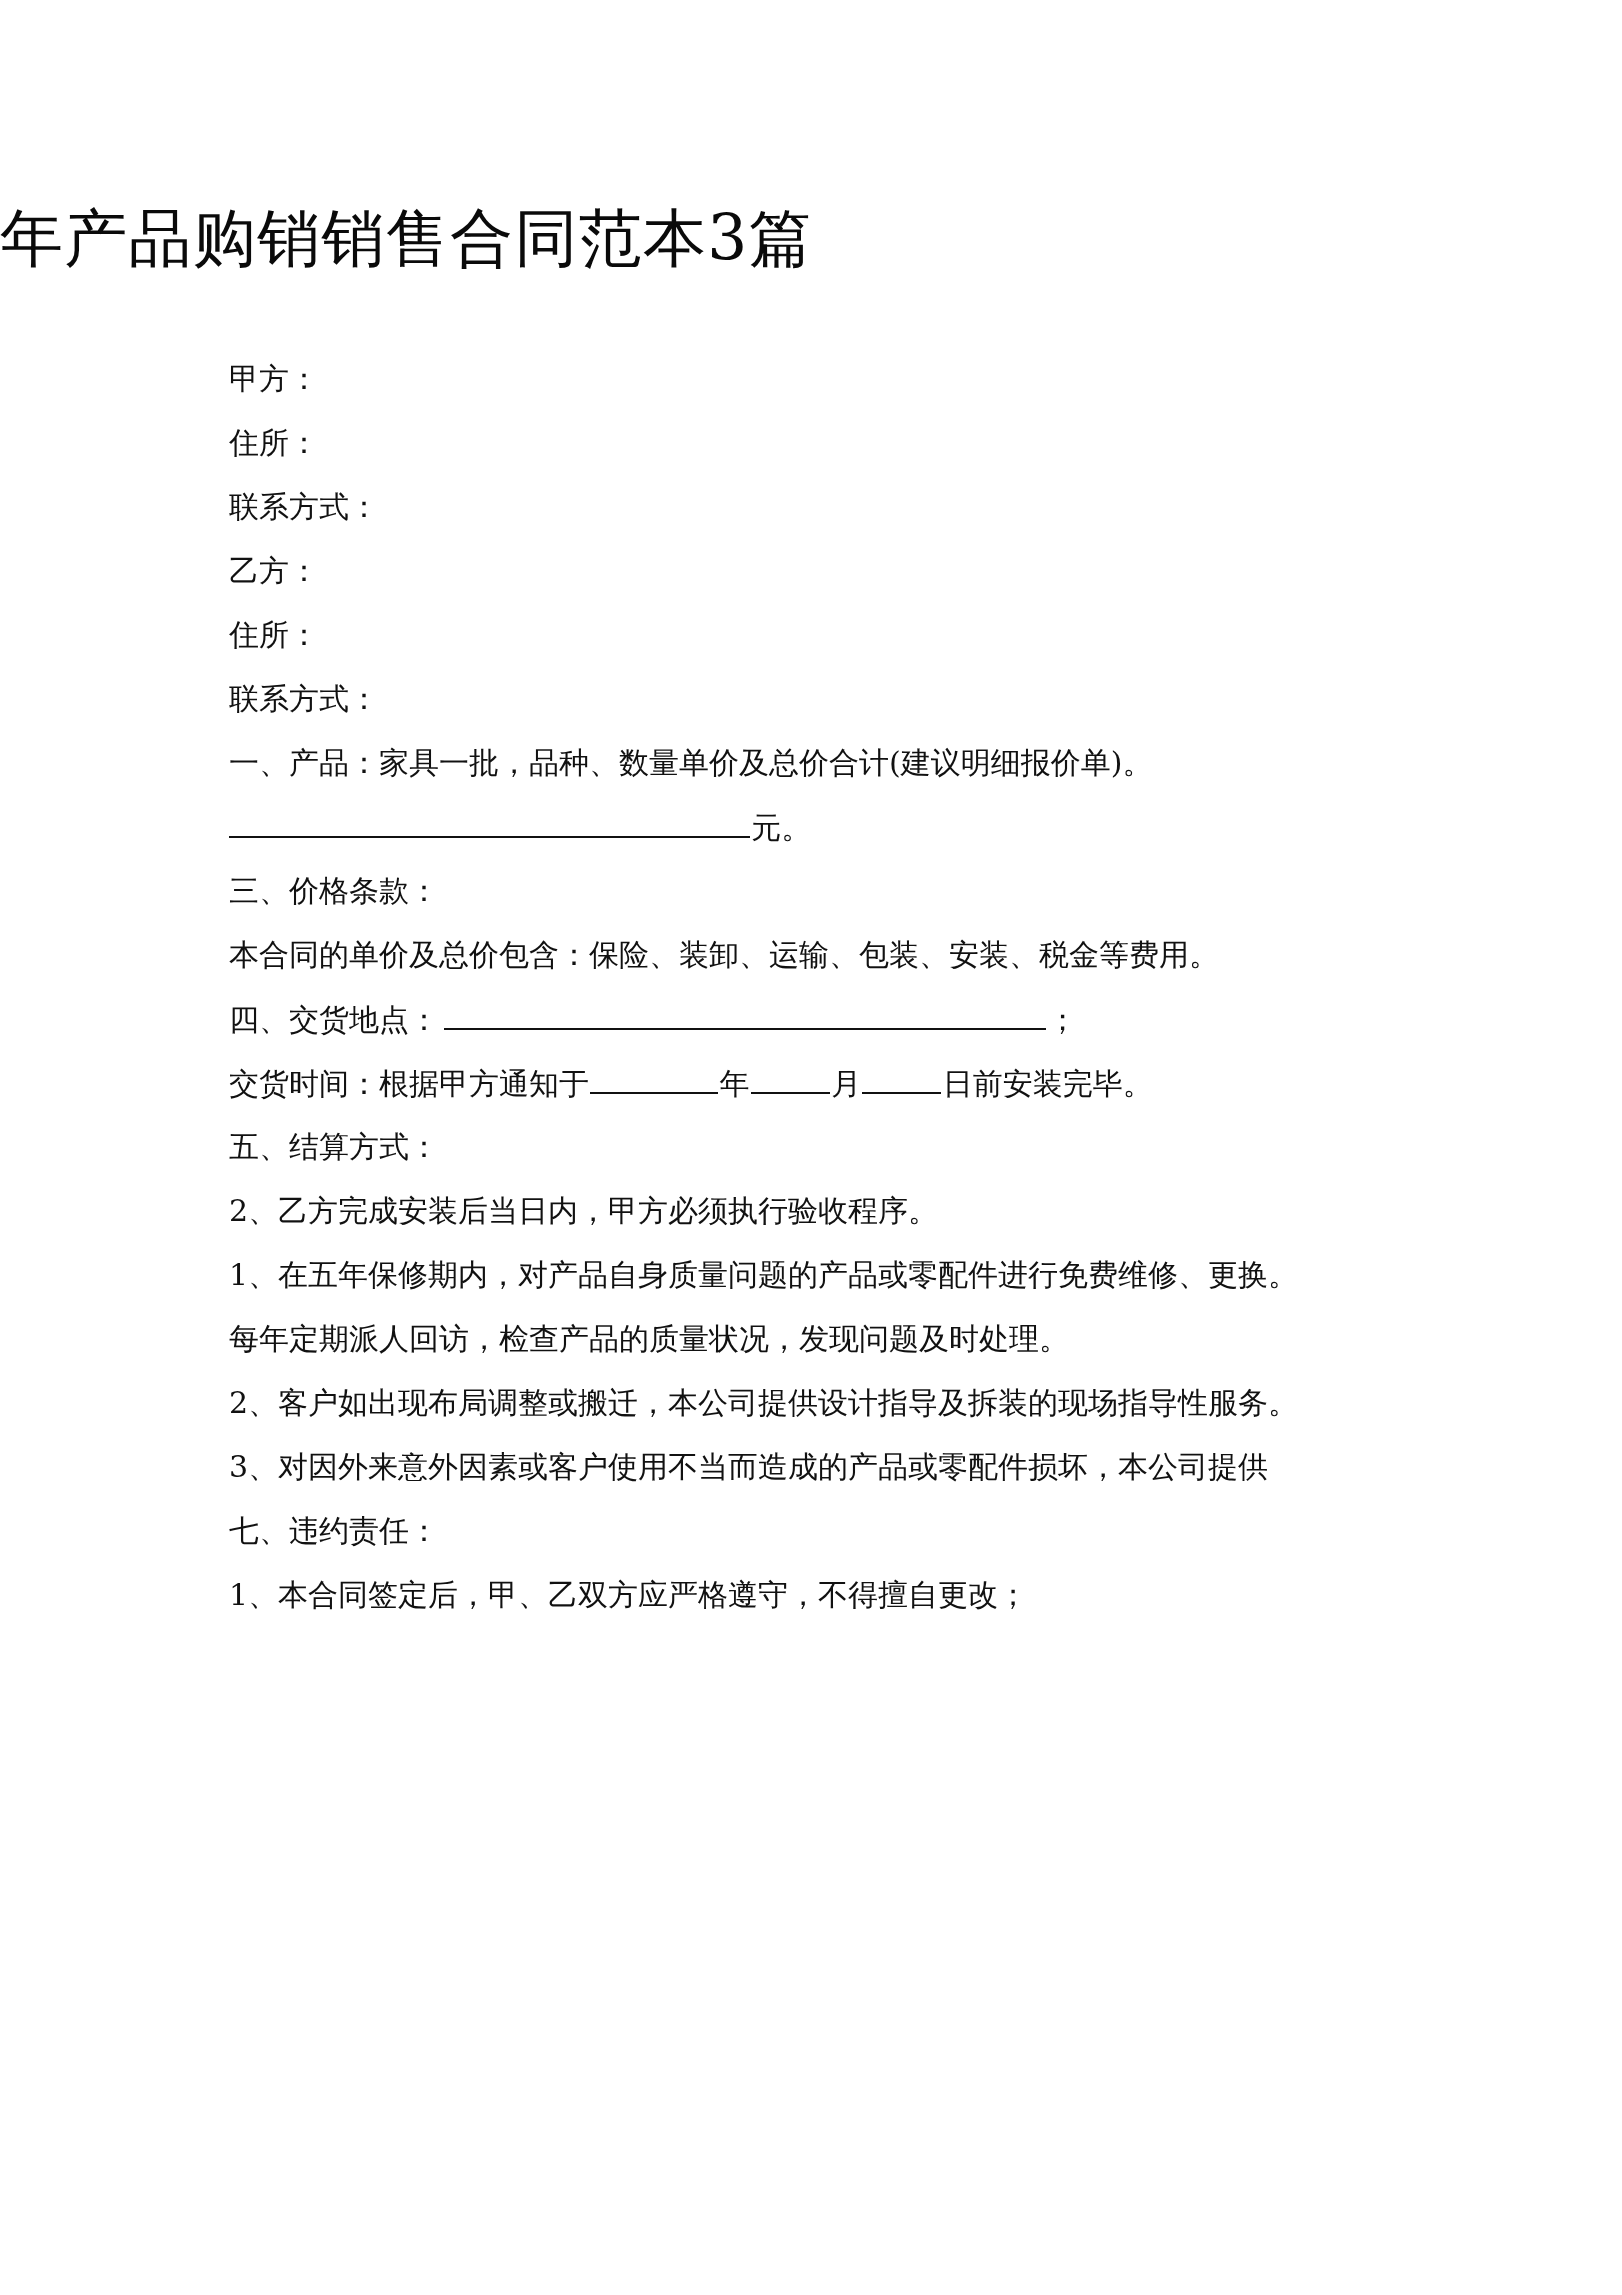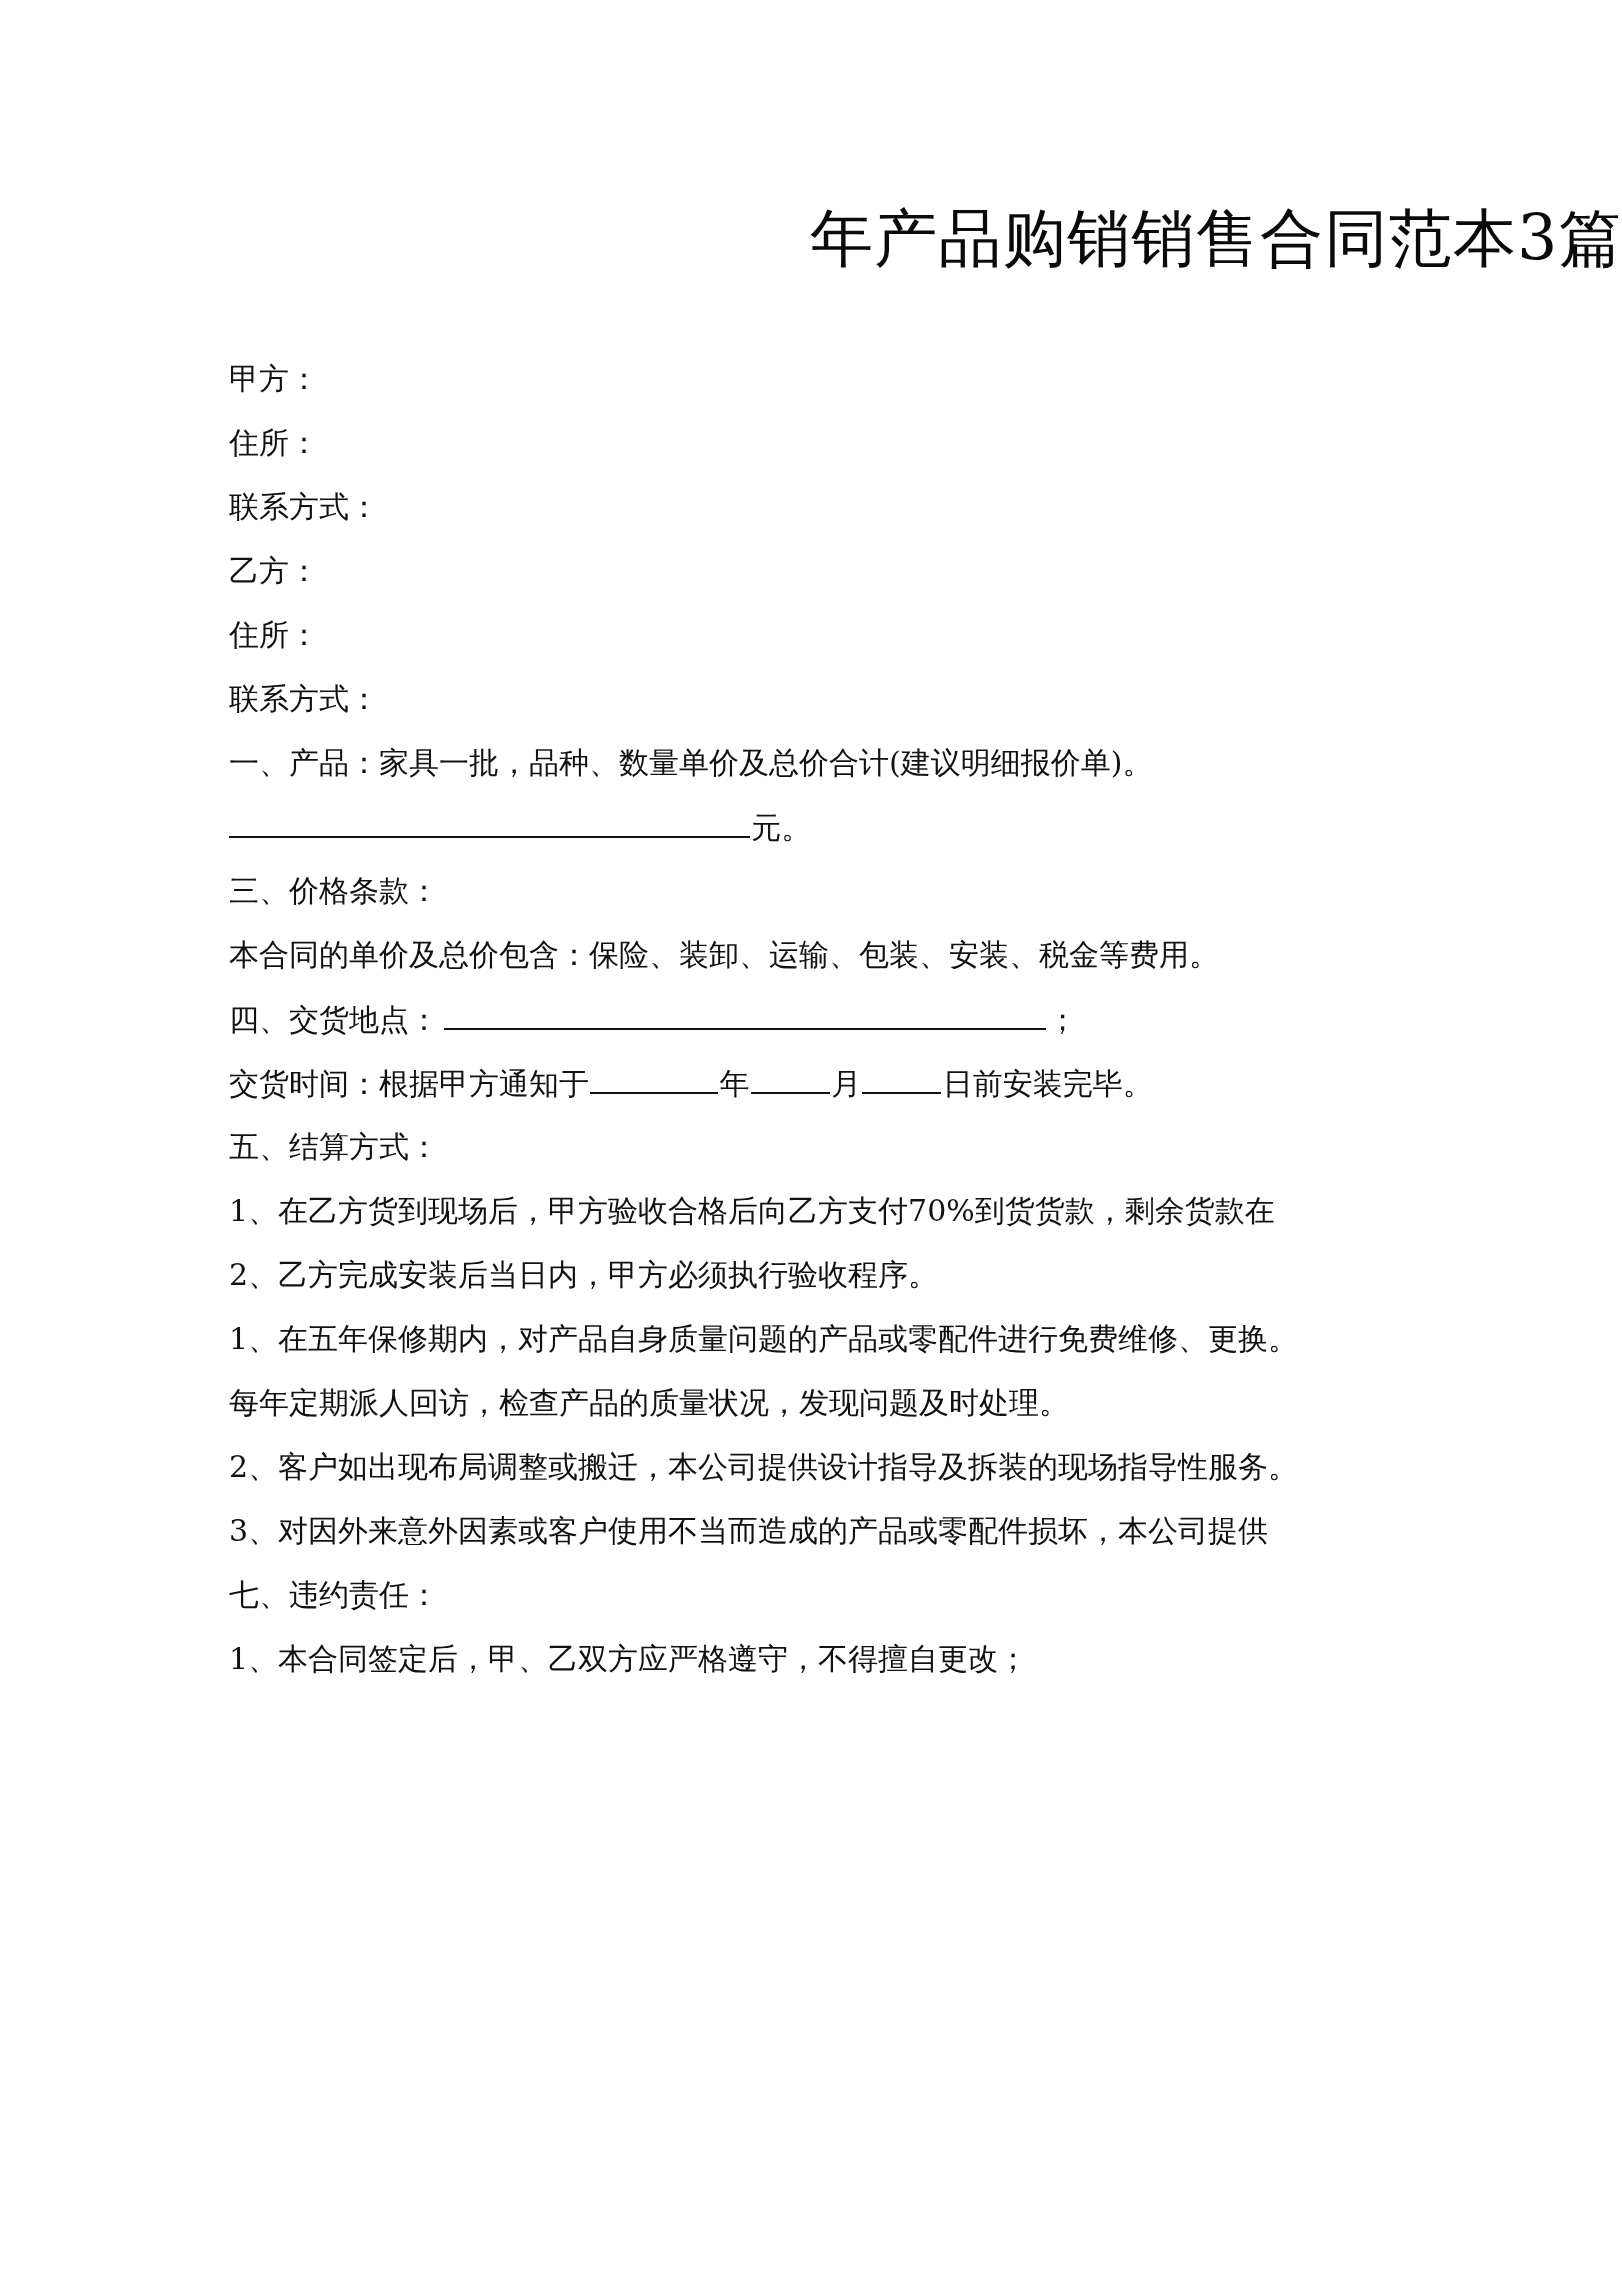--- a/index.html
+++ b/index.html
@@ -20,21 +20,21 @@
     left: 0; top: 0;
     width: 1623px;
     height: 2295px;
     background: #ffffff;
   }
   .title {
     position: absolute;
     top: 196px;
     left: 0;
     width: 1623px;
-    text-align: right;
+    text-align: left;
     font-size: 63px;
     line-height: 85px;
     letter-spacing: 1.3px;
     color: #0a0a0a;
   }
   .body {
     position: absolute;
     left: 229px;
     top: 347px;
     width: 1165px;
@@ -93,21 +93,20 @@
     <div class="line">本合同的单价及总价包含：保险、装卸、运输、包装、安装、税金等费用。</div>
 
     <div class="line">
       <span>四、交货地点：</span><span class="blank" style="width:602px; margin-left:5.2px"></span><span>；</span>
     </div>
     <div class="line">
       <span>交货时间：根据甲方通知于</span><span class="blank" style="width:128px"></span><span>年</span><span class="blank" style="width:79px"></span><span>月</span><span class="blank" style="width:79px"></span><span>日前安装完毕。</span>
     </div>
 
     <div class="line">五、结算方式：</div>
-    <div class="line">1、在乙方货到现场后，甲方验收合格后向乙方支付70%到货货款，剩余货款在</div>
     <div class="line">2、乙方完成安装后当日内，甲方必须执行验收程序。</div>
 
     <div class="line">1、在五年保修期内，对产品自身质量问题的产品或零配件进行免费维修、更换。</div>
     <div class="line">每年定期派人回访，检查产品的质量状况，发现问题及时处理。</div>
     <div class="line">2、客户如出现布局调整或搬迁，本公司提供设计指导及拆装的现场指导性服务。</div>
     <div class="line">3、对因外来意外因素或客户使用不当而造成的产品或零配件损坏，本公司提供</div>
 
     <div class="line">七、违约责任：</div>
     <div class="line">1、本合同签定后，甲、乙双方应严格遵守，不得擅自更改；</div>
 

